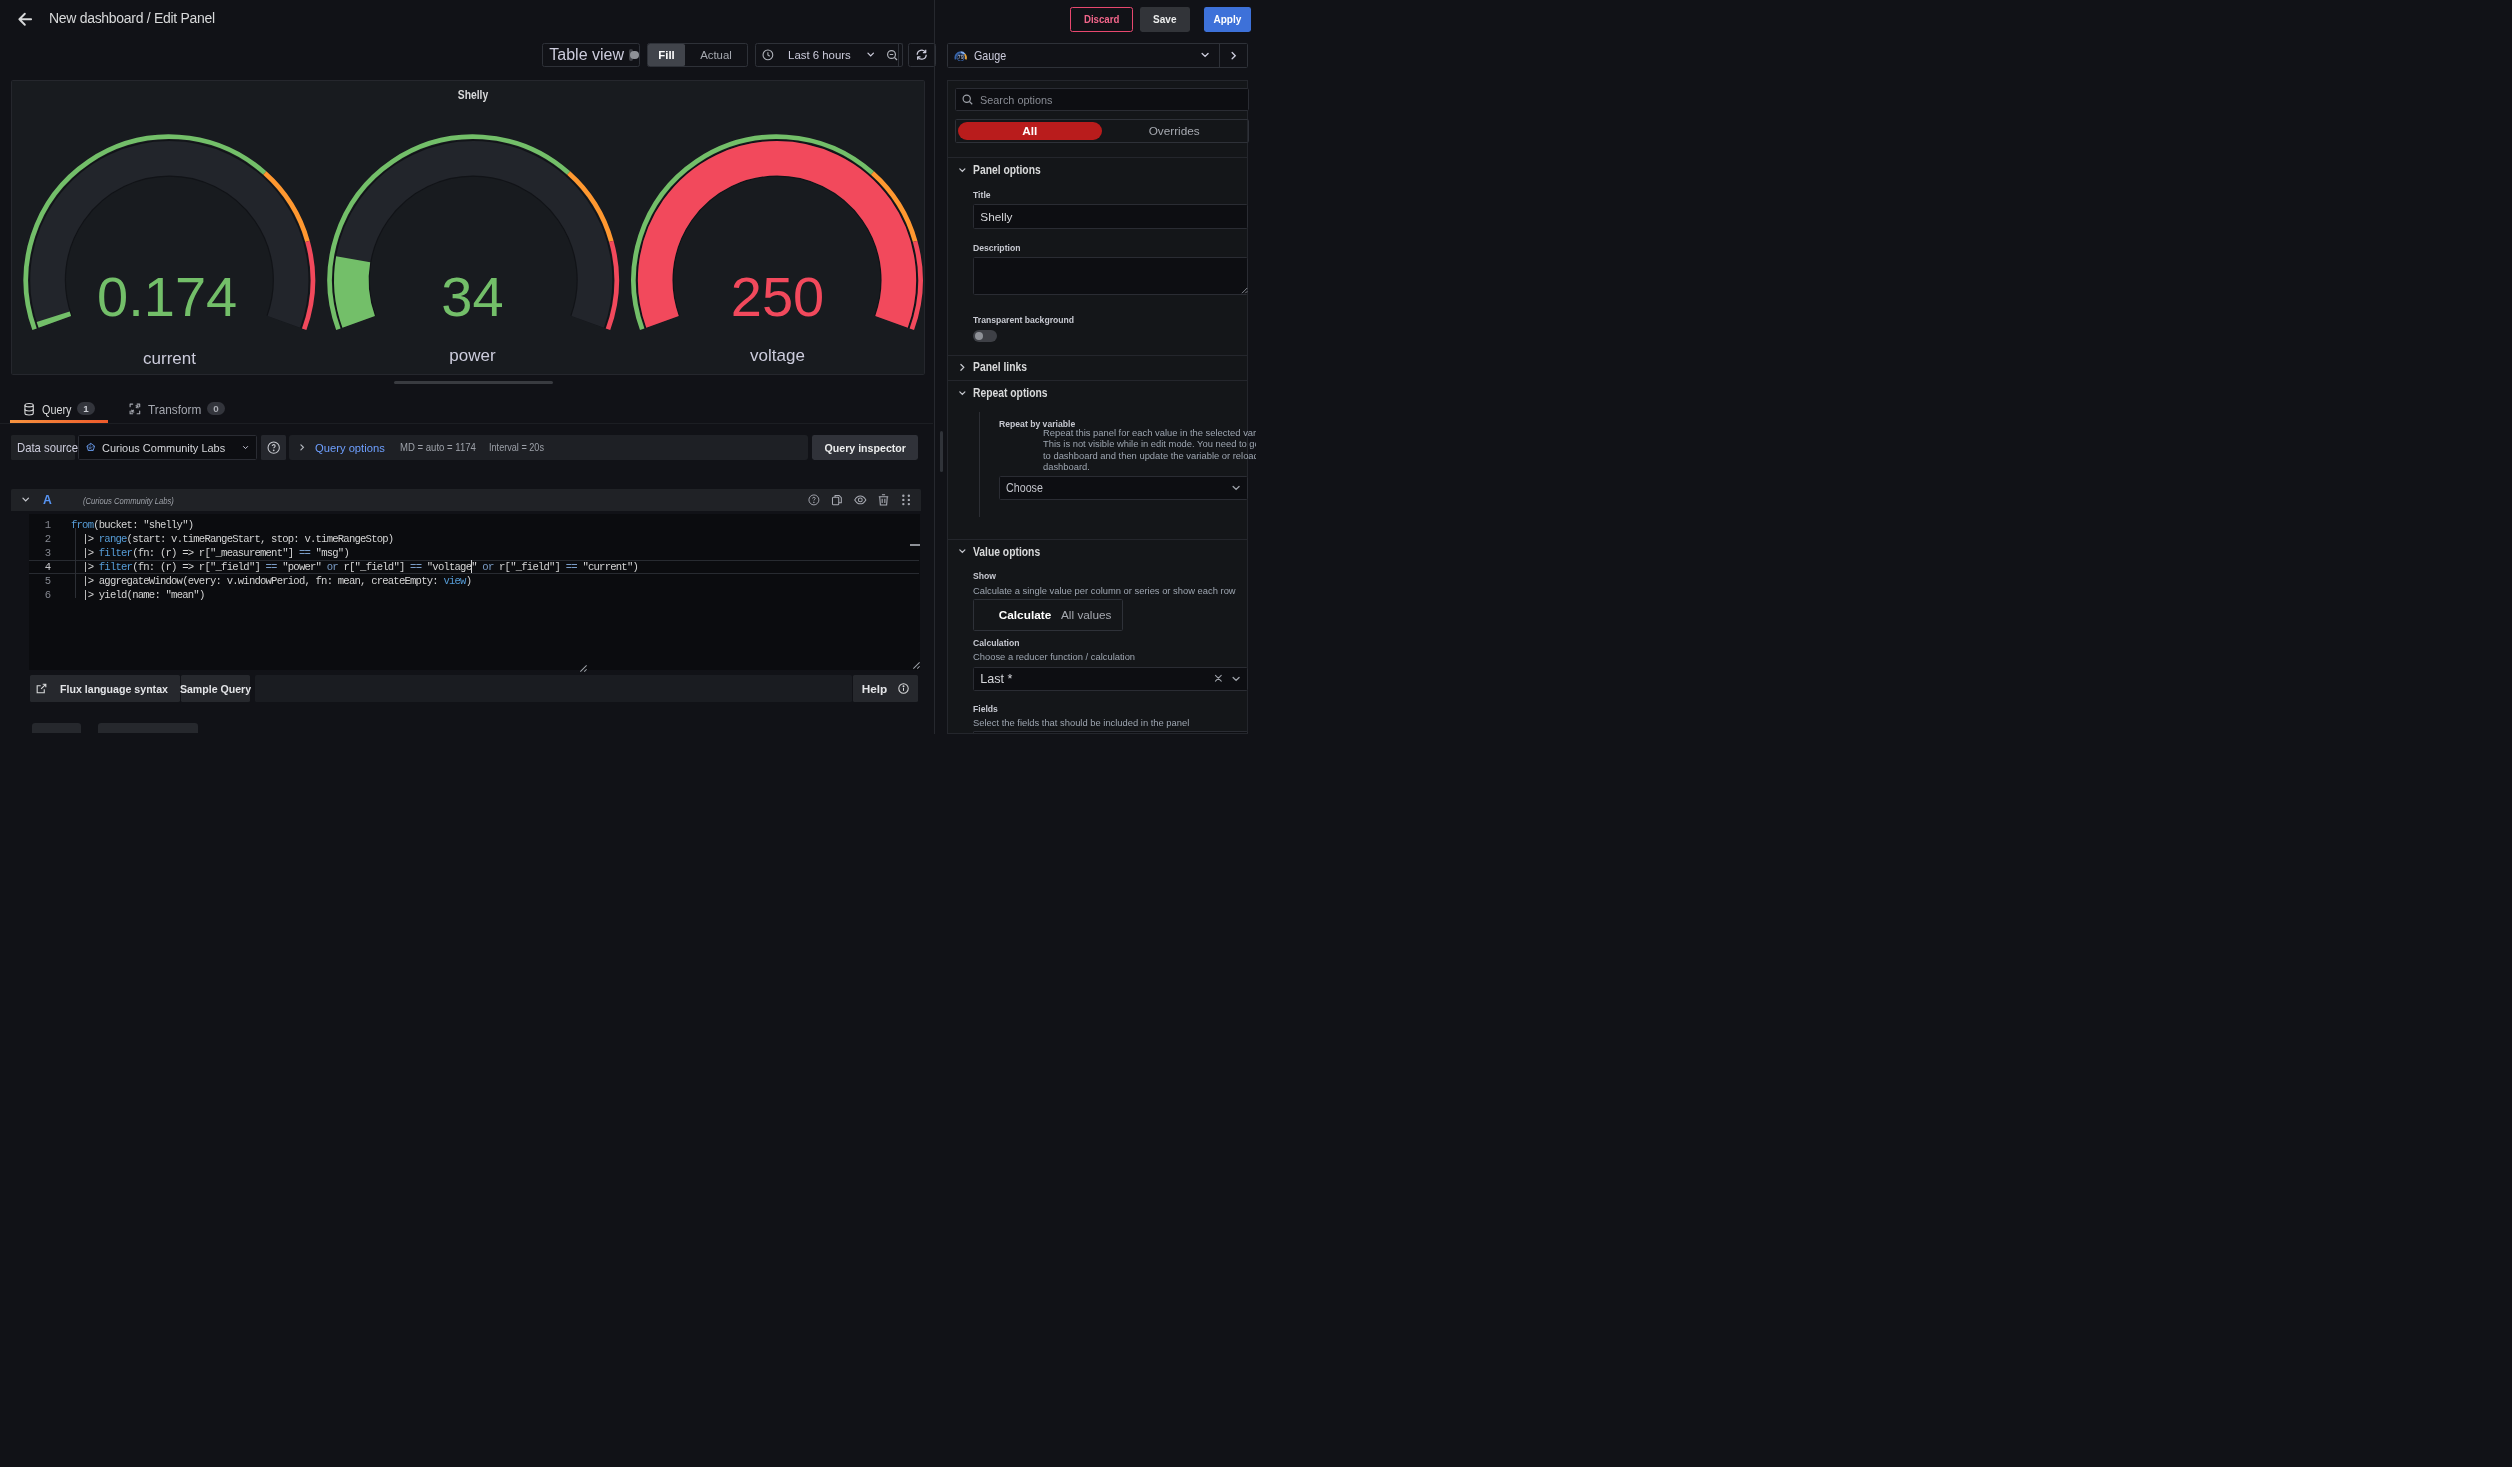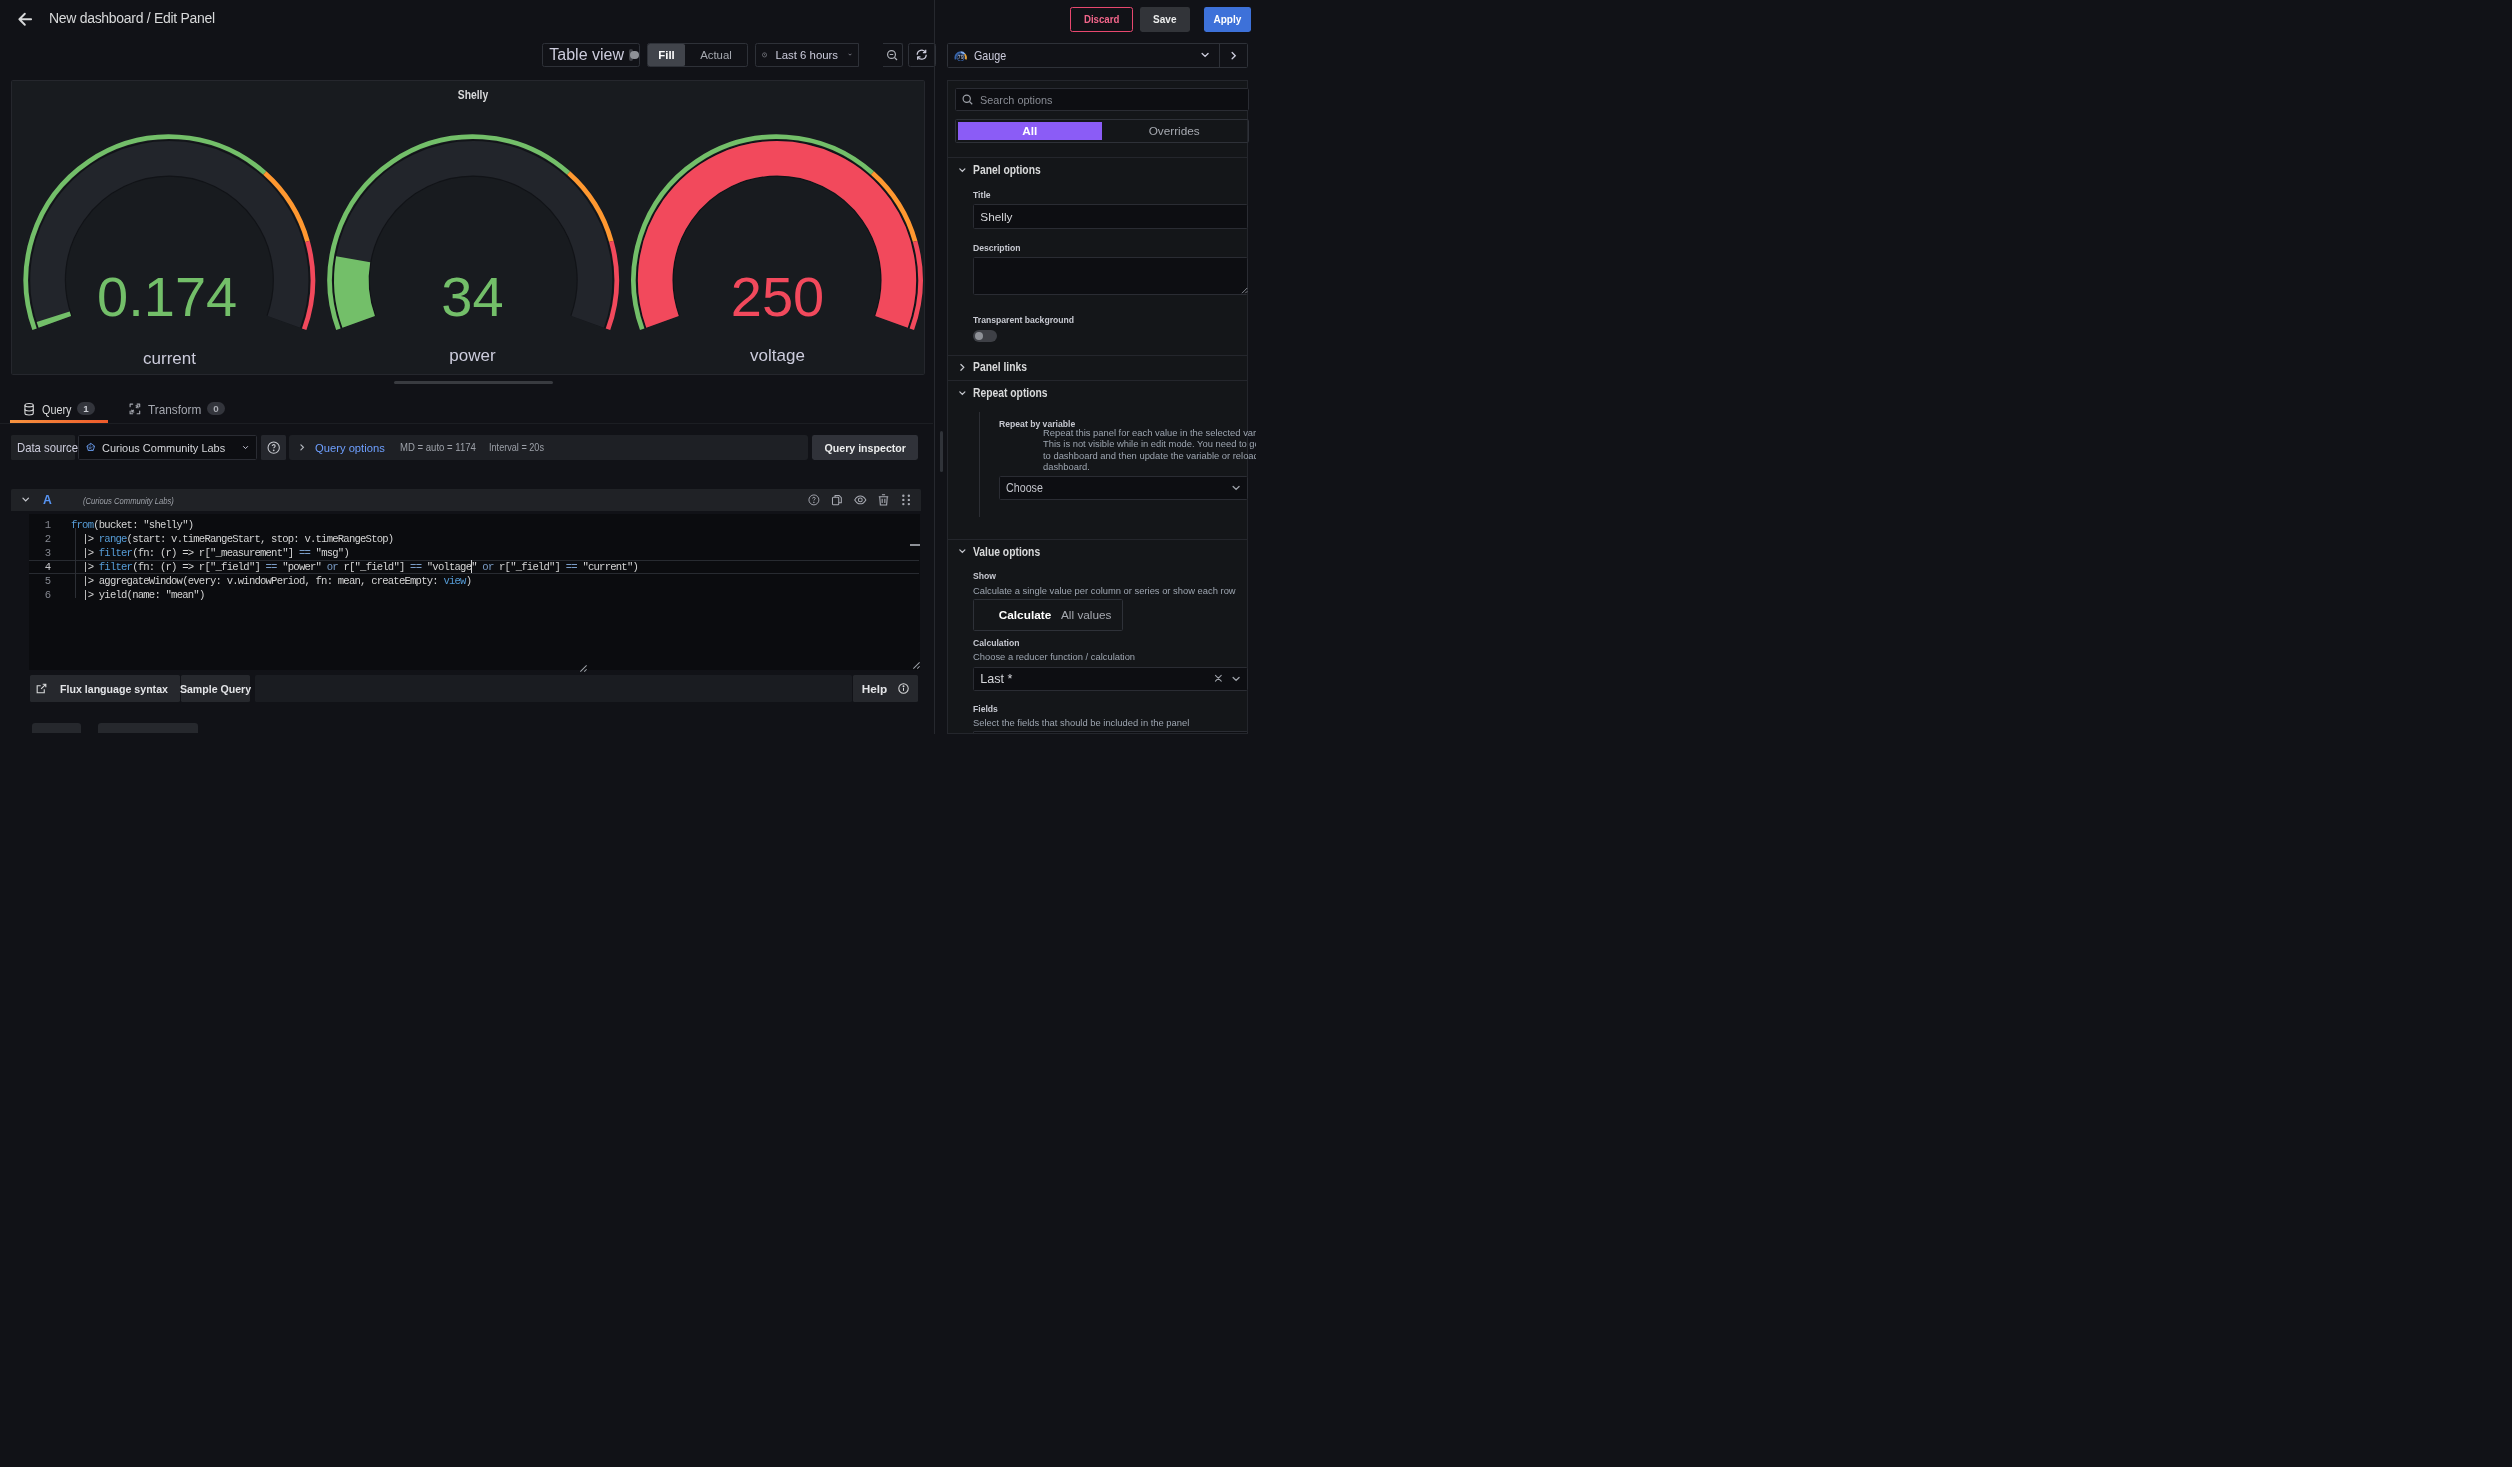--- a/index.html
+++ b/index.html
@@ -31,21 +31,21 @@
 <div class="abs" style="left:542px;top:43px;width:98px;height:24px;border:0.8px solid #2e3138;border-radius:2.4px;display:flex;align-items:center;padding:0 6.3px;gap:4.7px">
   <span style="font-size:16px;color:#ccccdc">Table view</span>
   <span style="position:relative;width:26px;height:11.8px;border-radius:6.3px;background:#3e4046;display:inline-block">
     <span style="position:absolute;left:1.6px;top:1.6px;width:8.7px;height:8.7px;border-radius:50%;background:#8e9197"></span>
   </span>
 </div>
 <div class="abs" style="left:647px;top:43px;width:101px;height:24px;border:0.8px solid #2e3138;border-radius:2.4px;display:flex;align-items:stretch;padding:0">
   <span style="flex:0 0 37px;margin:0;background:#41444b;border-radius:1.6px;display:flex;align-items:center;justify-content:center;font-size:11.4px;font-weight:600;color:#fff">Fill</span>
   <span style="flex:1;display:flex;align-items:center;justify-content:center;font-size:11.4px;color:#a6a9b0">Actual</span>
 </div>
-<div class="abs" style="left:755px;top:43px;width:104px;height:24px;border:0.8px solid #2e3138;border-radius:2.4px 0 0 2.4px;display:flex;align-items:center;padding:0 6.3px;gap:8px">
+<div class="abs" style="left:755px;top:43px;width:144px;height:24px;border:0.8px solid #2e3138;border-radius:2.4px 0 0 2.4px;display:flex;align-items:center;padding:0 6.3px;gap:14px">
   <svg width="11.8" height="11.8" viewBox="0 0 16 16" class="ico">
       <circle cx="8" cy="8" r="6.6"></circle>
       <path d="M8 4.5 V8 L10.5 9.8"></path>
     </svg>
   <span style="font-size:11.4px;font-weight:500;color:#ccccdc">Last 6 hours</span>
   <svg width="9.4" height="9.4" viewBox="0 0 12 12" style="margin-left:1.6px">
       <path d="M2.5 4 L6 7.5 L9.5 4" stroke="#ccccdc" stroke-width="1.6" fill="none" stroke-linecap="round"></path>
     </svg>
 </div>
 <div class="abs" style="left:883px;top:43px;width:19.7px;height:24px;border:0.8px solid #2e3138;border-left:none;border-radius:0 2.4px 2.4px 0;display:flex;align-items:center;justify-content:center">
@@ -276,21 +276,21 @@
 
 <div class="abs" style="left:955px;top:88px;width:294px;height:23px;background:#0d0e12;border:0.8px solid #2a2c33;border-radius:1.6px;display:flex;align-items:center;padding:0 6.3px;gap:6.3px">
   <svg width="11" height="11" viewBox="0 0 14 14" fill="none" stroke="#9da1a8" stroke-width="1.5">
       <circle cx="6" cy="6" r="4.6"></circle>
       <path d="M9.5 9.5 L13 13"></path>
     </svg>
   <span style="font-size:11.8px;color:#888b93;transform:scaleX(0.92);transform-origin:left center">Search options</span>
 </div>
 
 <div class="abs" style="left:955px;top:119px;width:294px;height:24px;border:0.8px solid #2e3138;border-radius:1.6px;padding:1.6px;display:flex">
-  <span style="flex:1;background:#8b5cf6;border-radius:0;display:flex;align-items:center;justify-content:center;font-size:11.8px;font-weight:600;color:#fff">All</span>
+  <span style="flex:1;background:#b91c1c;border-radius:9px;display:flex;align-items:center;justify-content:center;font-size:11.8px;font-weight:600;color:#fff">All</span>
   <span style="flex:1;display:flex;align-items:center;justify-content:center;font-size:11.8px;color:#a6a9b0">Overrides</span>
 </div>
 
 <div class="abs" style="left:948px;top:157px;width:299px;height:0.8px;background:#24262c"></div>
 
 <svg class="abs" style="left:958px;top:166px" width="8.7" height="8.7" viewBox="0 0 12 12">
     <path d="M2.5 4 L6 7.5 L9.5 4" stroke="#c7c9cf" stroke-width="1.7" fill="none" stroke-linecap="round"></path>
   </svg>
 <div class="abs" style="left:973px;top:163px;font-size:12.6px;font-weight:600;color:#d8d9da;transform:scaleX(0.82);transform-origin:left center">Panel options</div>
 

